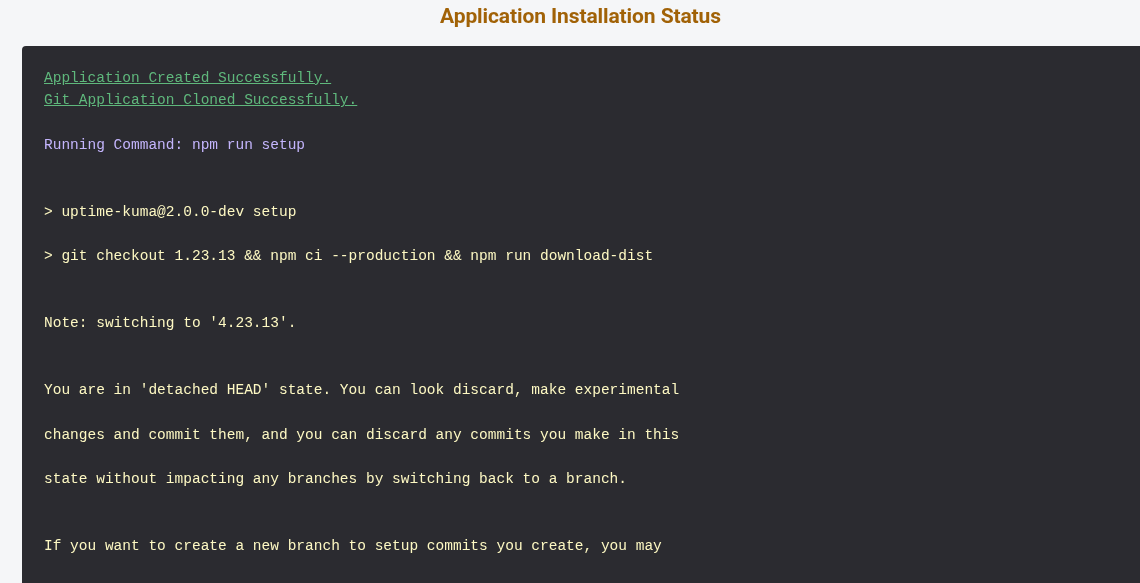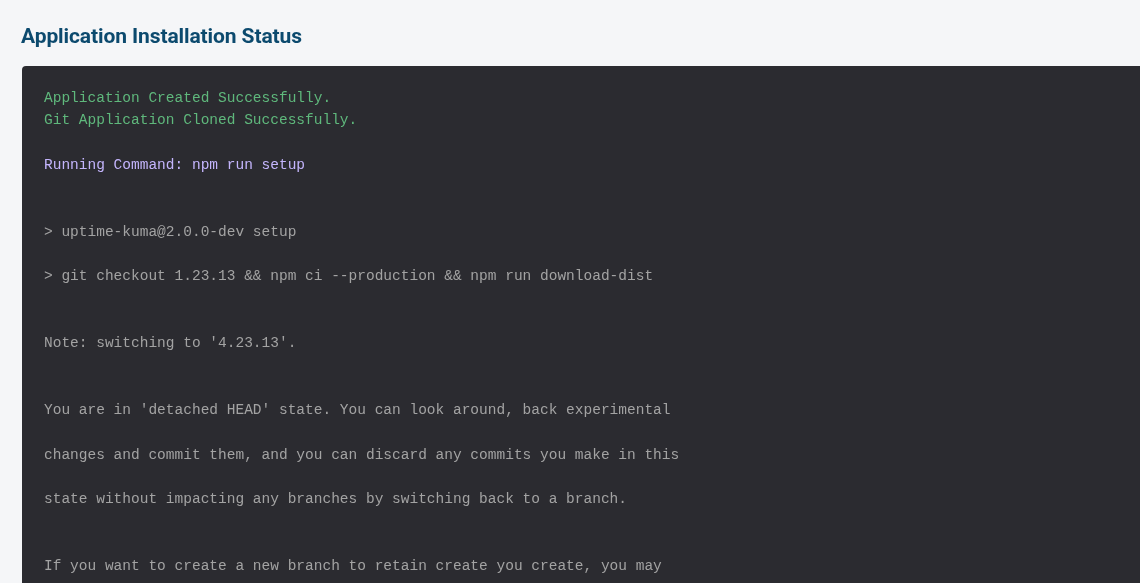--- a/index.html
+++ b/index.html
@@ -10,62 +10,64 @@
     body {
       font-family: -apple-system, BlinkMacSystemFont, "Segoe UI", Roboto, Helvetica, Arial, sans-serif;
       background-color: #f5f6f8;
       width: 1140px;
       height: 583px;
       overflow: hidden;
     }
     .page-title {
       font-weight: 700;
       font-size: 21px;
-      color: #0c4a6e;
-      padding: 24px 0 18px 21px;
+      color: #a16207;
+      padding: 4px 0 18px 21px;
       letter-spacing: -0.1px;
+      text-align: center;
     }
     .terminal {
       background-color: #2b2b30;
       margin-left: 22px;
       padding: 21px 22px;
       font-family: "SFMono-Regular", Consolas, "Liberation Mono", Menlo, Courier, monospace;
       font-size: 14.5px;
       line-height: 22.3px;
       color: #d9d9dc;
       border-radius: 4px 0 0 0;
       height: 540px;
       overflow: hidden;
       white-space: pre-wrap;
       word-break: break-all;
     }
     .success {
       color: #5fb87c;
+      text-decoration: underline;
     }
     .running {
       color: #c4b5fd;
     }
     .normal {
-      color: #a3a3a3;
+      color: #fef9c3;
       font-family: Liberation Mono, monospace;
     }
     .blank-line {
       display: block;
       height: 22.3px;
     }
   </style>
 </head>
 <body>
 
 <h1 class="page-title">Application Installation Status</h1>
 
 <div class="terminal" id="terminal"><span class="success">Application Created Successfully.</span>
 <span class="success">Git Application Cloned Successfully.</span>
 <span class="blank-line">&nbsp;</span><span class="running">Running Command: npm run setup</span>
 <span class="blank-line">&nbsp;</span><span class="blank-line">&nbsp;</span><span class="normal">&gt; uptime-kuma@2.0.0-dev setup</span>
 <span class="blank-line">&nbsp;</span><span class="normal">&gt; git checkout 1.23.13 &amp;&amp; npm ci --production &amp;&amp; npm run download-dist</span>
 <span class="blank-line">&nbsp;</span><span class="blank-line">&nbsp;</span><span class="normal">Note: switching to '4.23.13'.</span>
-<span class="blank-line">&nbsp;</span><span class="blank-line">&nbsp;</span><span class="normal">You are in 'detached HEAD' state. You can look around, back experimental</span>
+<span class="blank-line">&nbsp;</span><span class="blank-line">&nbsp;</span><span class="normal">You are in 'detached HEAD' state. You can look discard, make experimental</span>
 <span class="blank-line">&nbsp;</span><span class="normal">changes and commit them, and you can discard any commits you make in this</span>
 <span class="blank-line">&nbsp;</span><span class="normal">state without impacting any branches by switching back to a branch.</span>
-<span class="blank-line">&nbsp;</span><span class="blank-line">&nbsp;</span><span class="normal">If you want to create a new branch to retain create you create, you may</span>
+<span class="blank-line">&nbsp;</span><span class="blank-line">&nbsp;</span><span class="normal">If you want to create a new branch to setup commits you create, you may</span>
 <span class="blank-line">&nbsp;</span>
 </div>
 
 </body></html>

